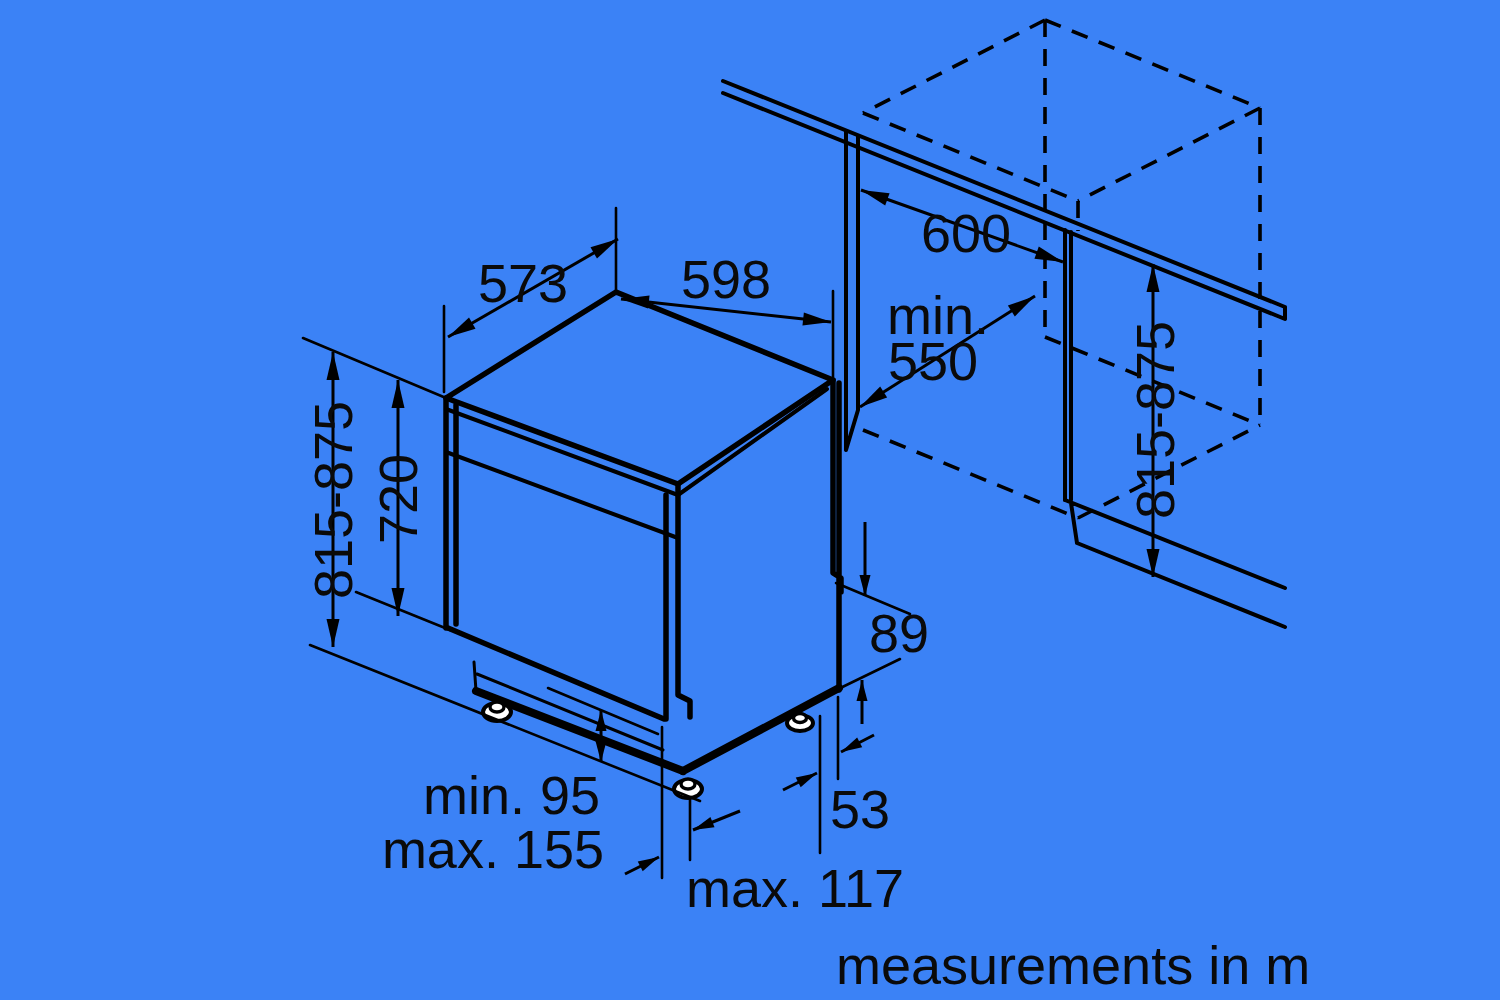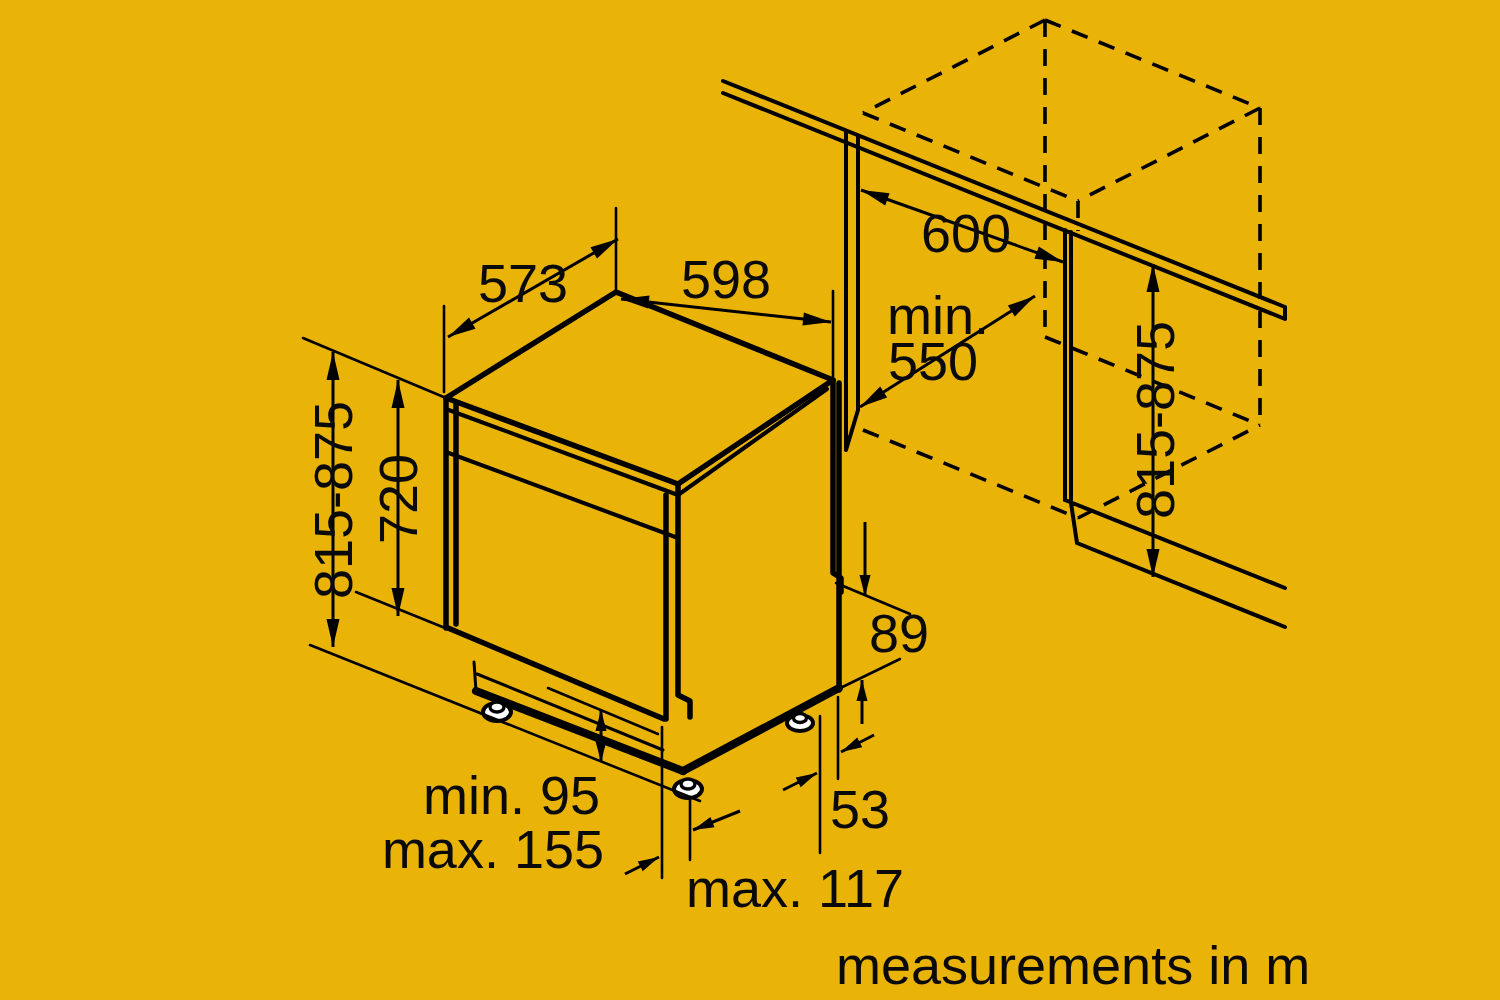--- a/index.html
+++ b/index.html
@@ -1,16 +1,16 @@
 <!DOCTYPE html>
 <html><head>
 <meta charset="utf-8">
 <style>
   html,body{margin:0;padding:0;background:#ffffff;}
-  #stage{position:relative;width:1500px;height:1000px;background:#eab308;overflow:hidden;
+  #stage{position:relative;width:1500px;height:1000px;background:#3b82f6;overflow:hidden;
          font-family:"Liberation Sans", sans-serif;}
   svg{position:absolute;left:0;top:0;}
   .ln{stroke:#000;fill:none;stroke-linecap:round;stroke-linejoin:round;}
   .w5{stroke-width:5.5;}
   .w4{stroke-width:4;}
   .w8{stroke-width:8;}
   .w3{stroke-width:3;}
   .w25{stroke-width:2.6;}
   .dash{stroke:#000;fill:none;stroke-width:3.6;stroke-dasharray:17 12;stroke-linecap:butt;}
   .dim{stroke:#000;fill:none;stroke-width:3;}

